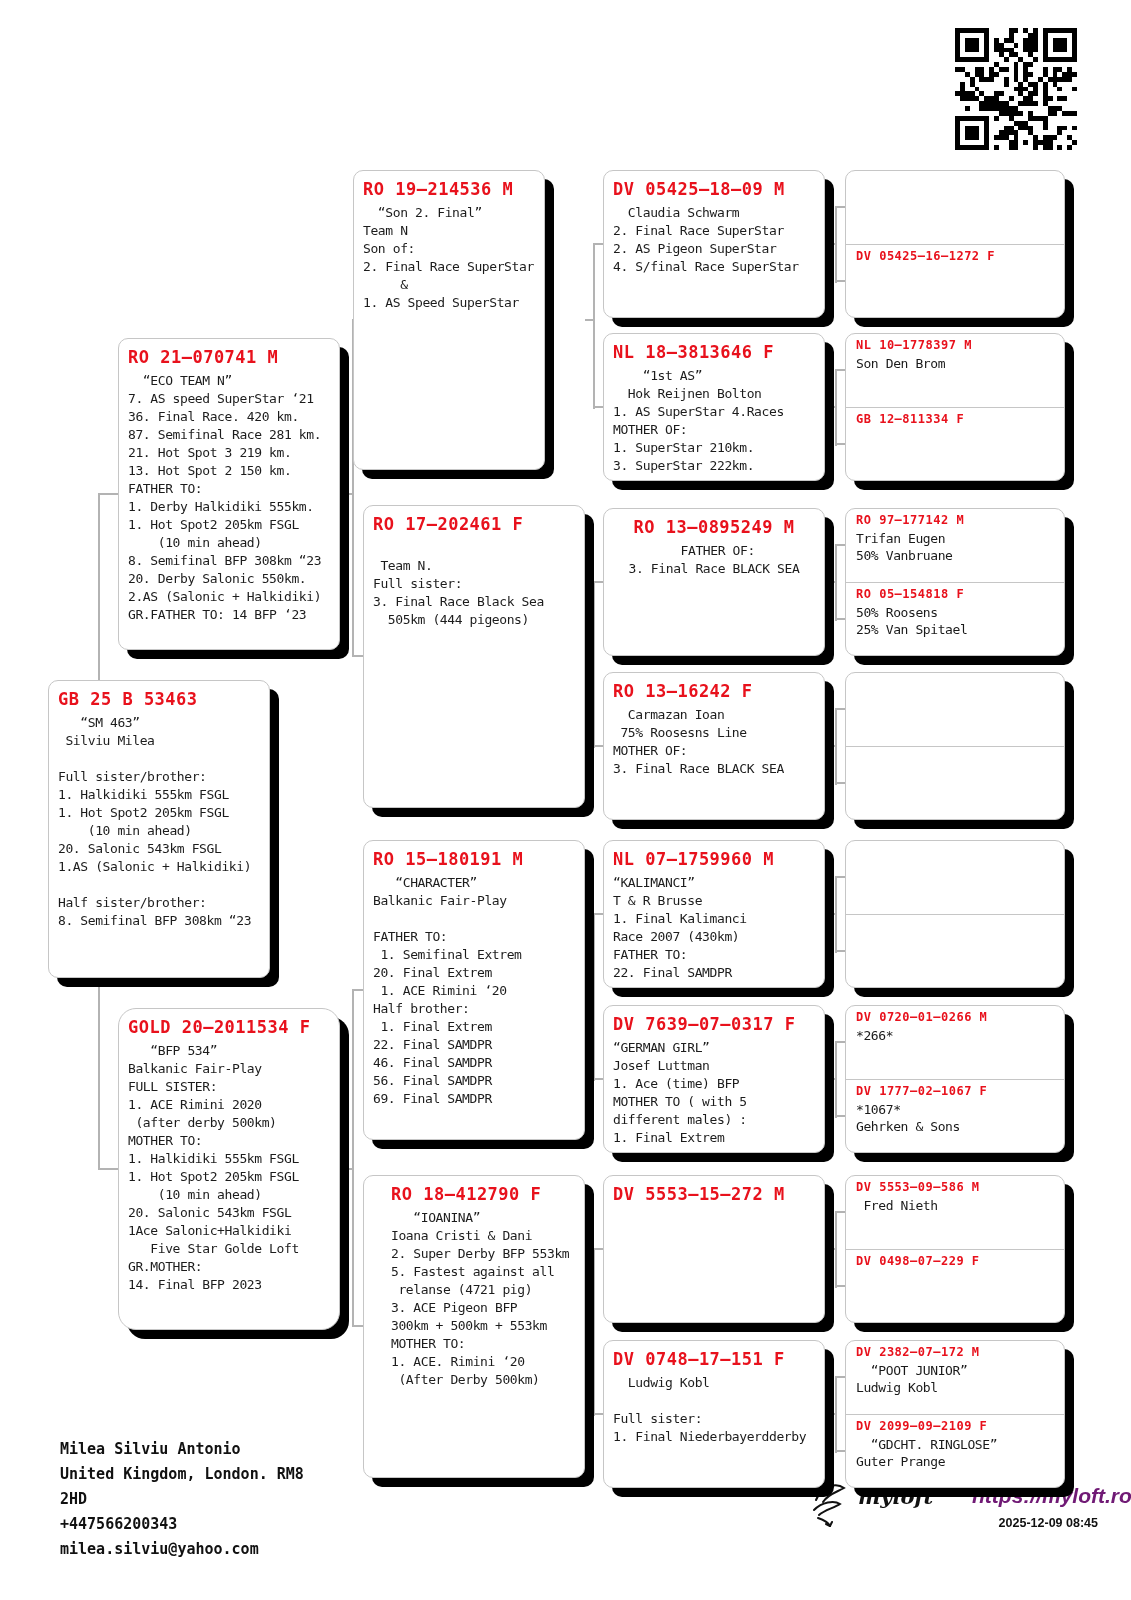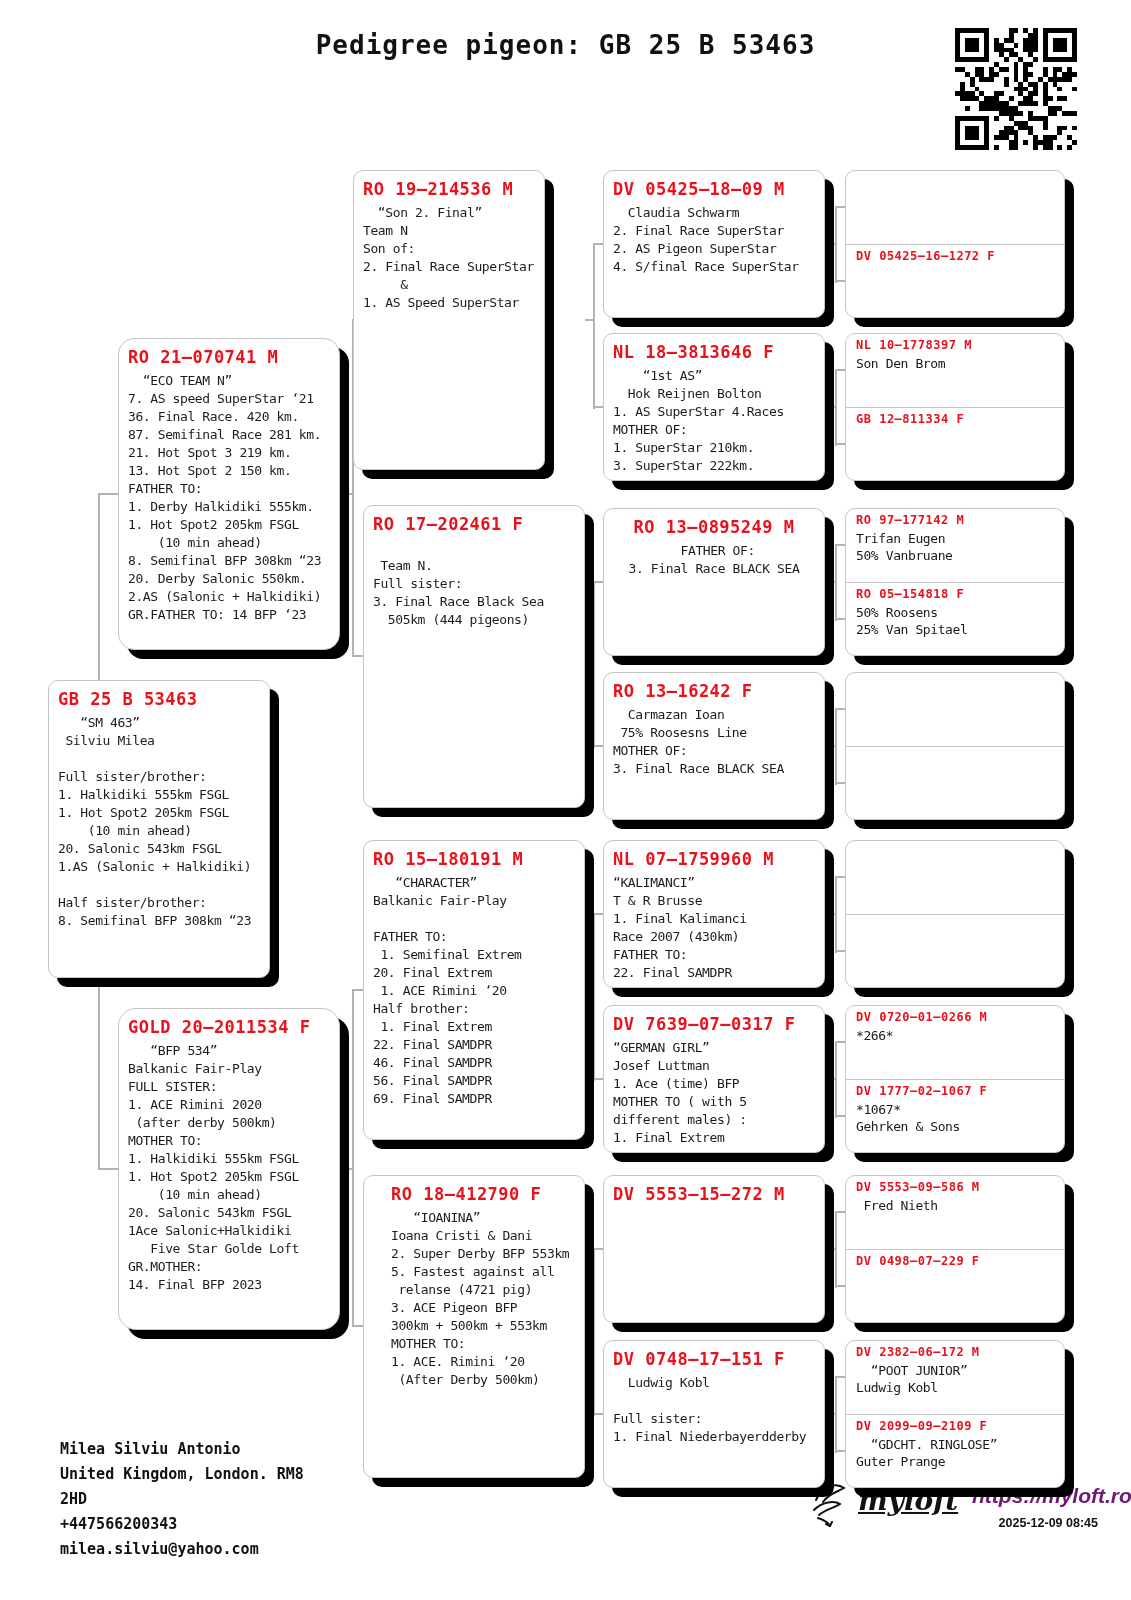--- a/index.html
+++ b/index.html
@@ -11,21 +11,21 @@
 
   #qr{position:absolute;left:955px;top:28px;width:122px;height:122px;}
 
   
   .box{position:absolute;background:#fff;border:1.5px solid #c6c6c6;border-radius:10px;
        box-shadow:9px 9px 0 #000;padding:8px 9px;z-index:1;overflow:hidden;box-sizing:border-box;}
   .box-title{color:#e8111c;font-weight:bold;font-size:17px;letter-spacing:.5px;white-space:pre;margin-bottom:5px;}
   .box-body{white-space:pre;font-size:13px;line-height:18px;letter-spacing:-.4px;color:#1c1c1c;}
 
   #box-subject{left:48px;top:680px;width:222px;height:298px;}
-  #box-father {left:118px;top:338px;width:222px;height:312px;border-radius:16px;}
+  #box-father {left:118px;top:338px;width:222px;height:312px;}
   #box-mother {left:118px;top:1008px;width:222px;height:322px;border-radius:18px;}
   #box-gp1{left:353px;top:170px;width:192px;height:300px;}
   #box-gp2{left:363px;top:505px;width:222px;height:303px;}
   #box-gp3{left:363px;top:840px;width:222px;height:300px;}
   #box-gp4{left:363px;top:1175px;width:222px;height:303px;padding-left:27px;}
   #box-ggp1{left:603px;top:170px;width:222px;height:148px;}
   #box-ggp2{left:603px;top:333px;width:222px;height:148px;}
   #box-ggp3{left:603px;top:508px;width:222px;height:148px;text-align:center;}
   #box-ggp4{left:603px;top:672px;width:222px;height:148px;}
   #box-ggp5{left:603px;top:840px;width:222px;height:148px;}
@@ -45,33 +45,32 @@
   #gg5{top:840px}#gg6{top:1005px}#gg7{top:1175px}#gg8{top:1340px}
 
   .conn{position:absolute;background:#b3b3b3;z-index:0;}
 
   .contact{position:absolute;left:60px;top:1437px;font-weight:bold;font-size:15px;
            line-height:25px;white-space:pre;color:#111;}
 
   .brandrow{position:absolute;left:810px;top:1478px;width:300px;height:60px;}
   .bird{position:absolute;left:0;top:2px;}
   .brand-name{position:absolute;left:48px;top:6px;font-family:"DejaVu Serif",serif;
-              font-style:italic;font-weight:bold;font-size:28px;color:#111;text-decoration:underline;}
+              font-style:italic;font-weight:bold;font-size:21px;color:#111;}
   .brand-reg{position:absolute;left:142px;top:4px;font-size:9px;color:#777;}
   .brand-url{position:absolute;left:162px;top:6px;font-family:"Liberation Sans",sans-serif;
              font-style:italic;font-weight:bold;font-size:21px;color:#701a75;text-decoration:none;}
   .brand-ts{position:absolute;left:0;top:38px;width:288px;text-align:right;
             font-family:"Liberation Sans",sans-serif;font-weight:bold;font-size:12.5px;color:#111;}
 </style>
 </head>
 <body>
 
 <div class="canvas">
 
-  <div class="page-title">Pedigree pigeon: GB 25 B 53463</div>
 
   <div id="qr"><svg viewBox="0 0 25 25" width="122" height="122" shape-rendering="crispEdges">
         <rect x="0" y="0" width="1" height="1" fill="#000"></rect>
         <rect x="1" y="0" width="1" height="1" fill="#000"></rect>
         <rect x="2" y="0" width="1" height="1" fill="#000"></rect>
         <rect x="3" y="0" width="1" height="1" fill="#000"></rect>
         <rect x="4" y="0" width="1" height="1" fill="#000"></rect>
         <rect x="5" y="0" width="1" height="1" fill="#000"></rect>
         <rect x="6" y="0" width="1" height="1" fill="#000"></rect>
         <rect x="0" y="1" width="1" height="1" fill="#000"></rect>
@@ -594,21 +593,21 @@
       <div class="gg-title">DV 5553–09–586 M</div>
       <div class="gg-body"> Fred Nieth</div>
     </div>
     <div class="gg-cell bottom">
       <div class="gg-title">DV 0498–07–229 F</div>
       <div class="gg-body"></div>
     </div>
   </div>
   <div class="gg" id="gg8">
     <div class="gg-cell">
-      <div class="gg-title">DV 2382–06–172 M</div>
+      <div class="gg-title">DV 2382–07–172 M</div>
       <div class="gg-body">  “POOT JUNIOR”
 Ludwig Kobl</div>
     </div>
     <div class="gg-cell bottom">
       <div class="gg-title">DV 2099–09–2109 F</div>
       <div class="gg-body">  “GDCHT. RINGLOSE”
 Guter Prange</div>
     </div>
   </div>
 

